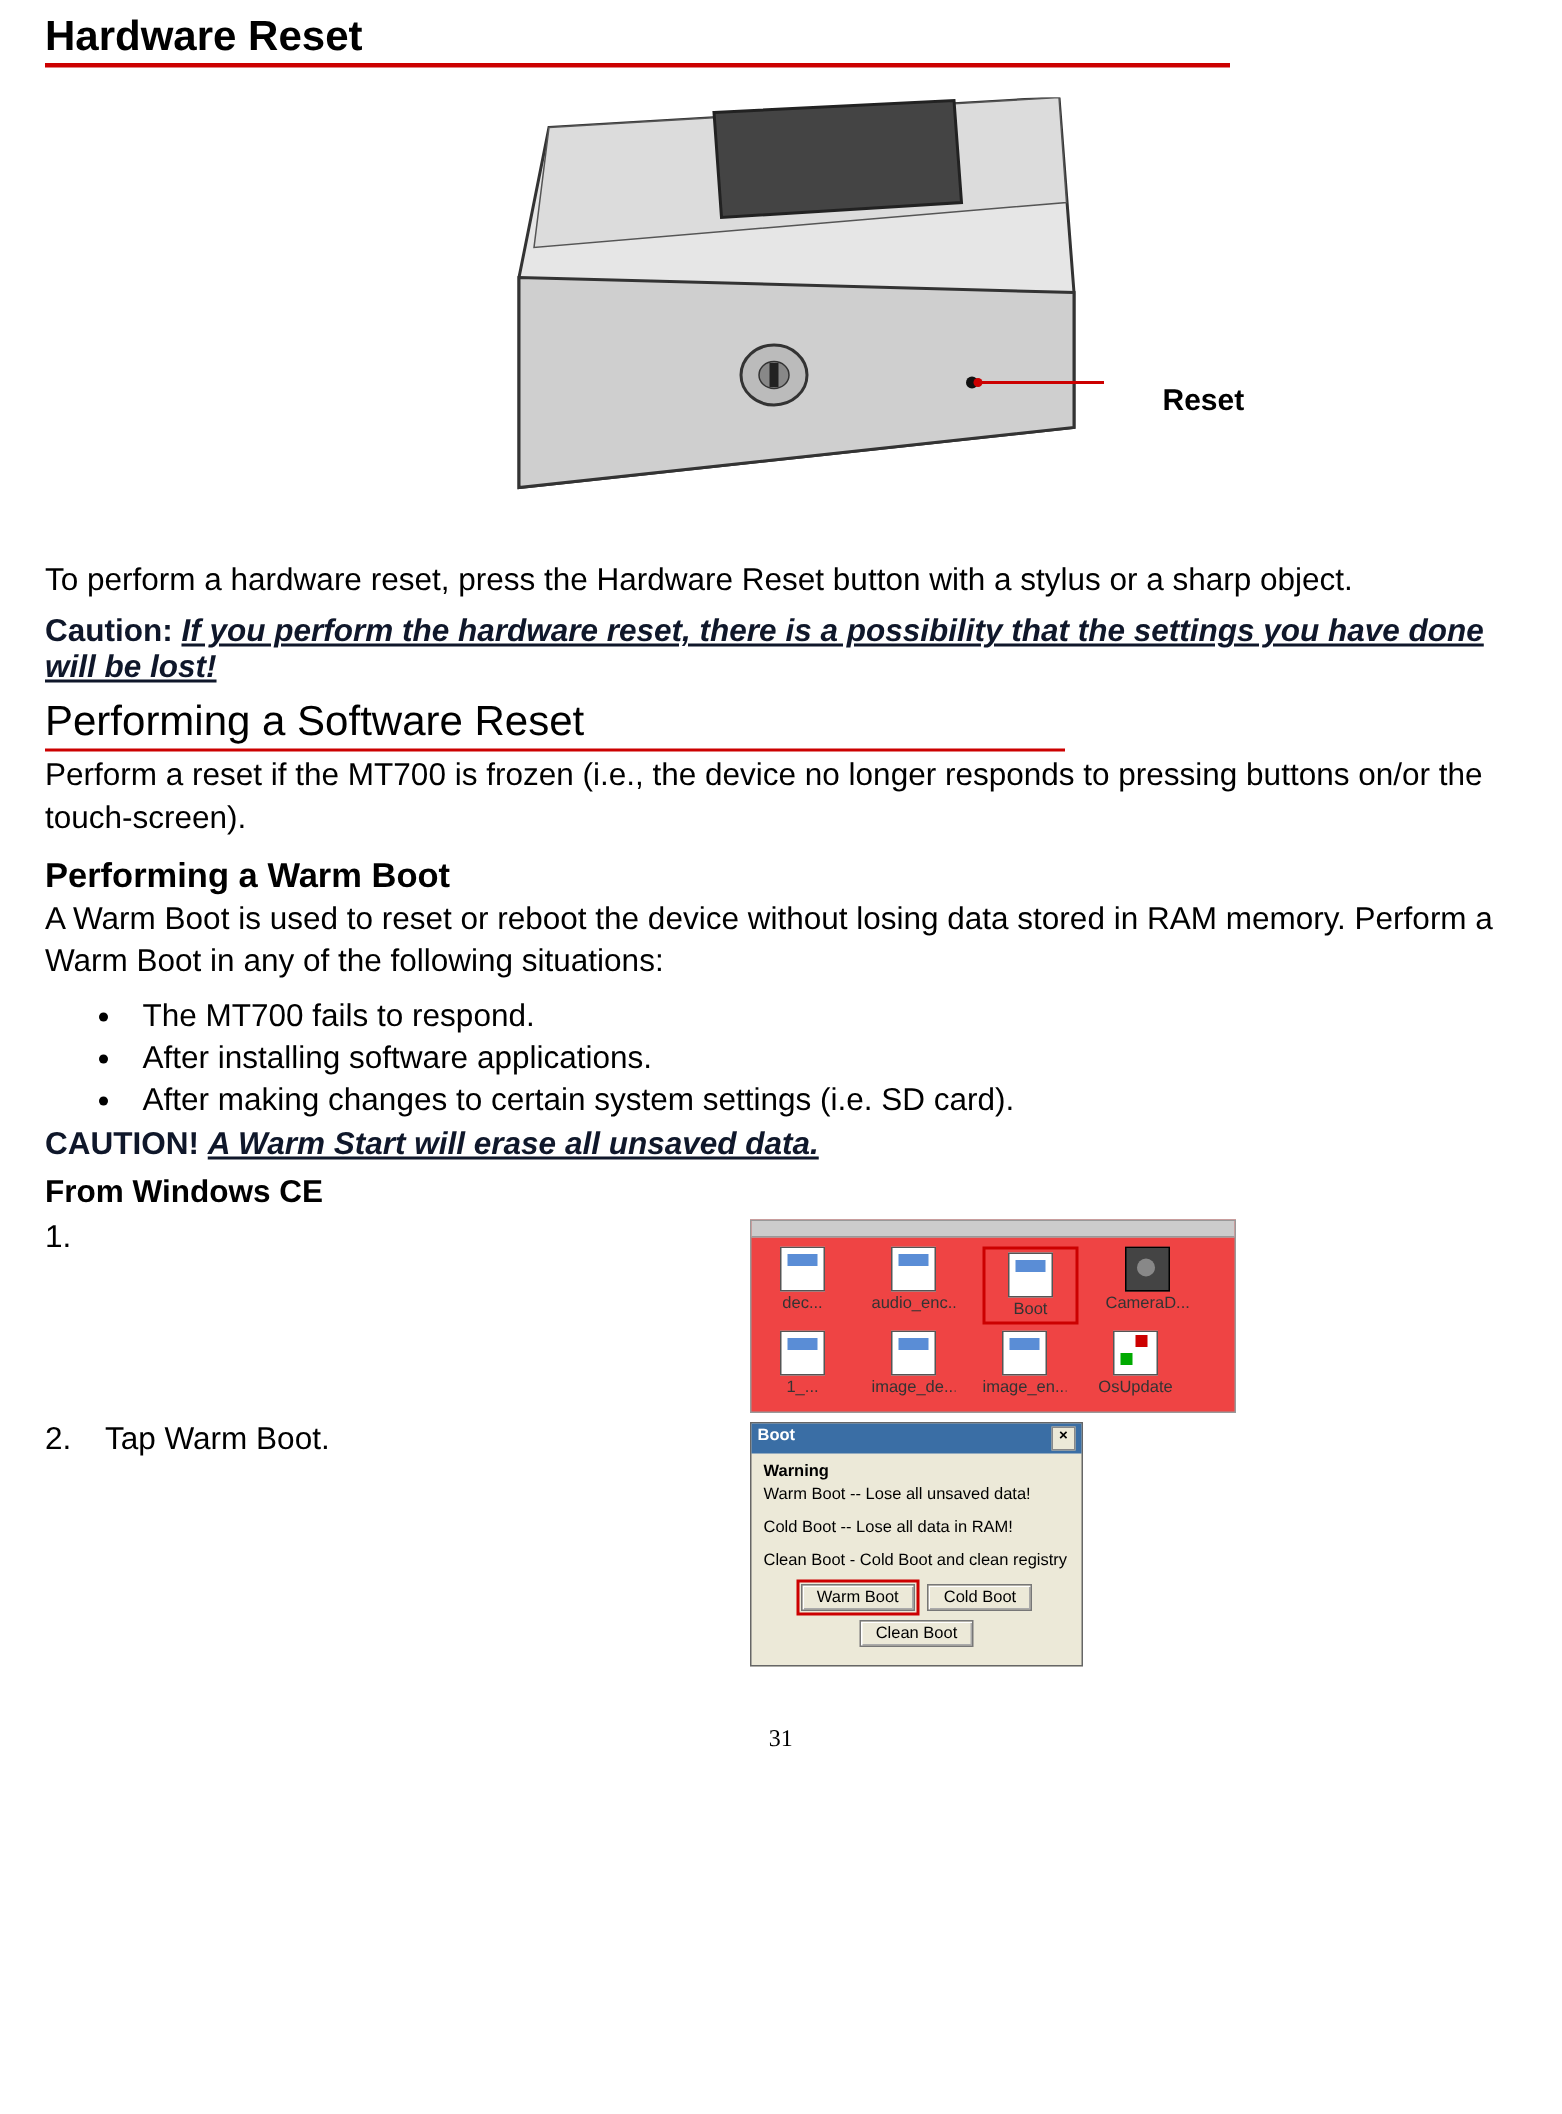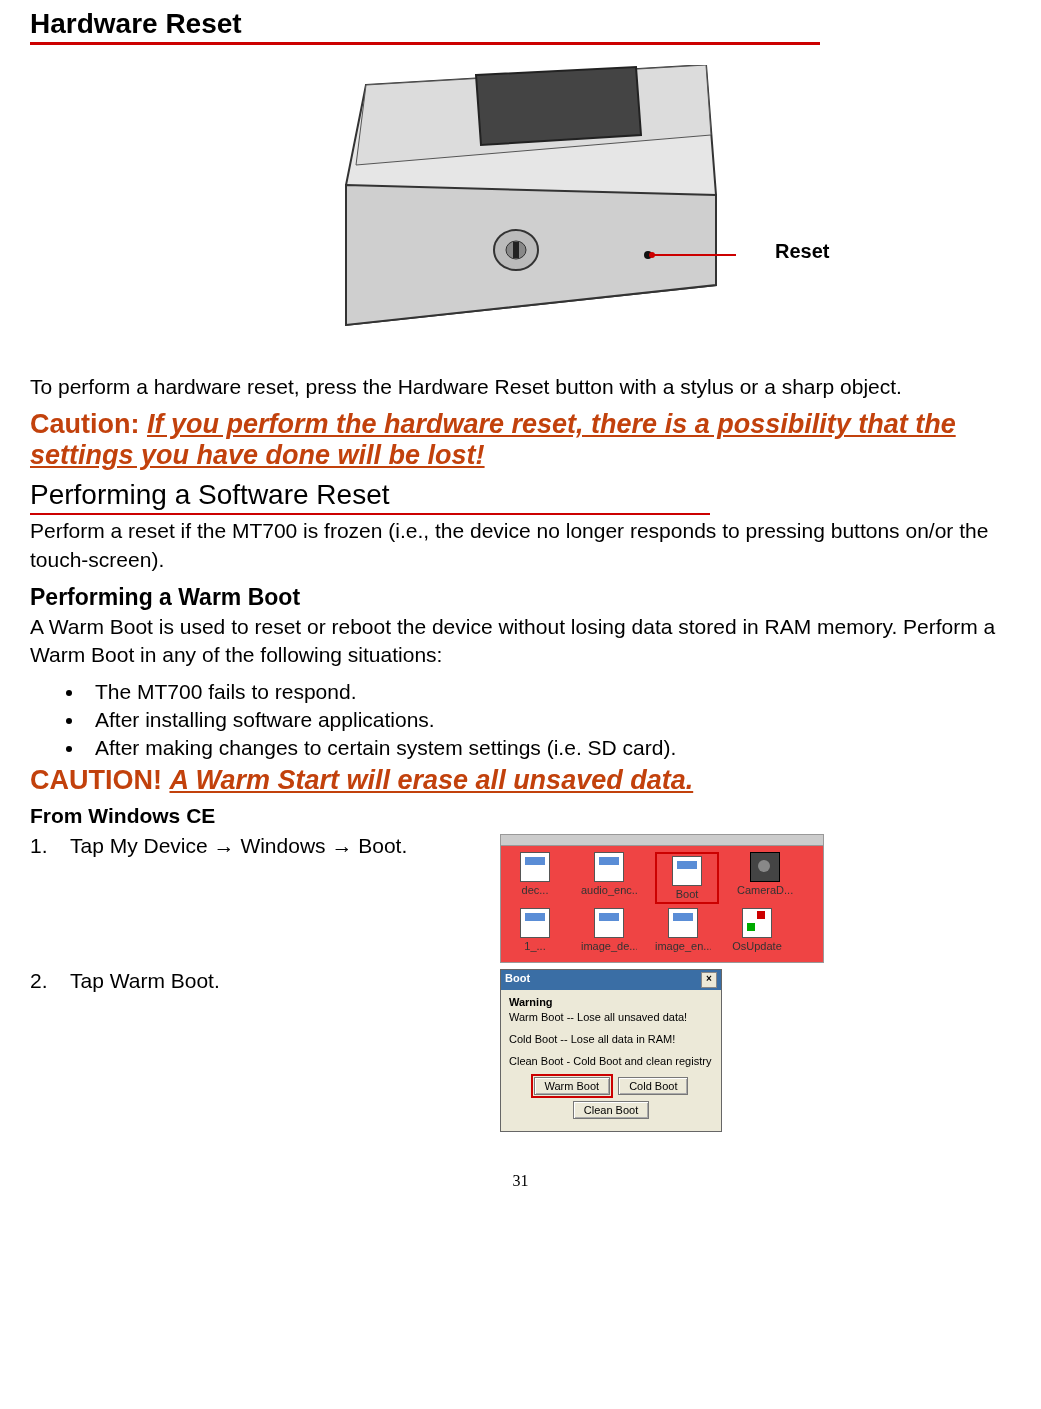--- a/index.html
+++ b/index.html
@@ -32,23 +32,23 @@
       font-size: 23px;
       font-weight: bold;
       margin: 10px 0 2px 0;
     }
     .body-text {
       font-size: 21px;
       line-height: 1.35;
       margin: 8px 0;
     }
     .caution {
-      color: #c2410c;
-      font-weight: bold;
-      font-size: 27px;
+      color: #0f172a;
+      font-weight: bold;
+      font-size: 21px;
       margin: 4px 0 8px 0;
     }
     .caution-ul {
       text-decoration: underline;
       font-style: italic;
     }
     .bullet-list {
       list-style: disc;
       margin: 2px 0;
       padding-left: 55px;
@@ -73,21 +73,21 @@
       position: relative;
     }
     .device-svg {
       display: block;
       margin: 0 auto;
     }
     .reset-label {
       position: absolute;
       font-size: 20px;
       font-weight: bold;
-      top: 175px;
+      top: 191px;
       left: 745px;
     }
     .step-row {
       display: flex;
       align-items: flex-start;
       margin-top: 6px;
     }
     .step-text {
       width: 470px;
       font-size: 21px;
@@ -244,21 +244,20 @@
 <p class="caution" style="margin-top:2px">
   <span>CAUTION! </span><span class="caution-ul">A Warm Start will erase all unsaved data.</span>
 </p>
 
 <div class="sub-heading" style="font-size:21px;margin-top:0">From Windows CE</div>
 
 <div class="step-row">
   <div class="step-text">
     <div class="ol-item">
       <span class="num">1.</span>
-      <span>Tap My Device  →  Windows  →  Boot.</span>
     </div>
   </div>
   <div class="step-img">
     <div class="explorer-box">
       <div style="height:10px;background:#ccc;border-bottom:1px solid #999;margin:-6px -6px 6px -6px"></div>
       <div class="exp-row">
         <div class="exp-item"><div class="file-icon"></div><span>dec...</span></div>
         <div class="exp-item"><div class="file-icon"></div><span>audio_enc...</span></div>
         <div class="exp-item highlighted"><div class="file-icon"></div><span>Boot</span></div>
         <div class="exp-item"><div class="cam-icon"></div><span>CameraD...</span></div>

